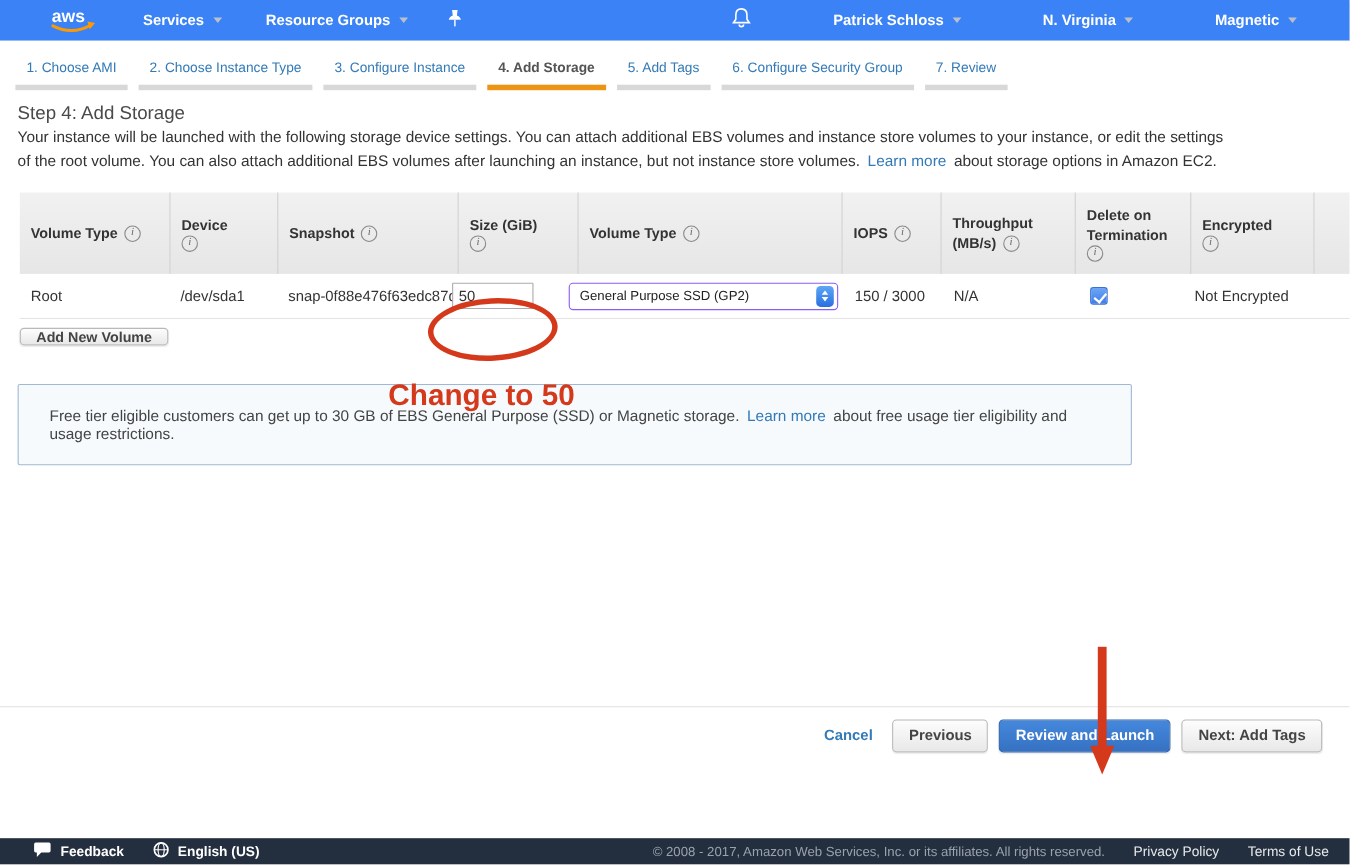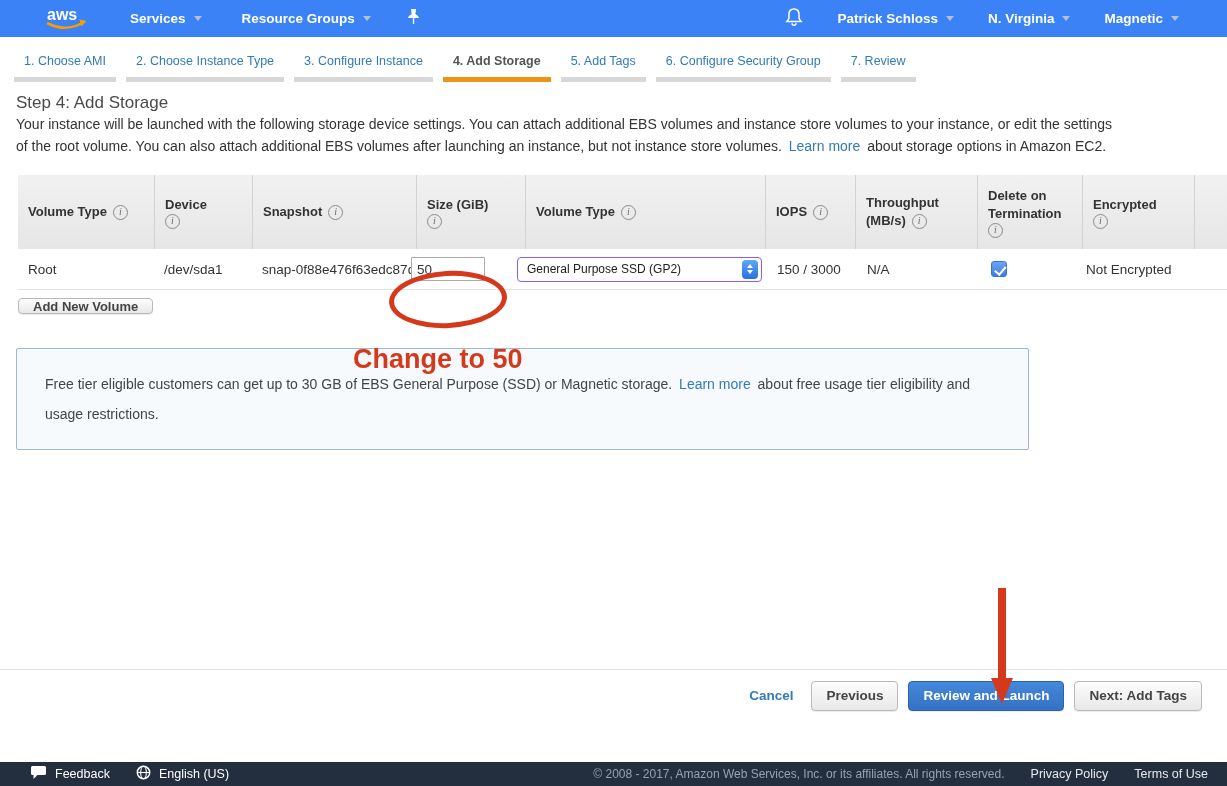--- a/index.html
+++ b/index.html
@@ -16,21 +16,21 @@
   .logo { margin-left: 44px; display: flex; align-items: center; cursor: pointer; }
   .nav-item {
     display: flex; align-items: center; margin-left: 40px;
     font-size: 13.5px; font-weight: bold; cursor: pointer; white-space: nowrap;
   }
   .chev {
     width: 0; height: 0; border-left: 4px solid transparent;
     border-right: 4px solid transparent; border-top: 5px solid #b9c0cb; margin-left: 8px;
   }
   .nav-pin { margin-left: 36px; display: flex; align-items: center; cursor: pointer; }
-  .nav-right { margin-left: auto; display: flex; align-items: center; margin-right: 48px; }
+  .nav-right { margin-left: auto; display: flex; align-items: center; margin-right: 48px; gap: 40px; }
   .nav-right .nav-item { margin-left: 34px; }
   .bell { display: flex; align-items: center; cursor: pointer; }
   
   .tabs { display: flex; padding: 17px 0 0 14px; background: #fff; }
   .tab {
     font-size: 12.5px; color: #337ab7; padding: 0 10px 9px 10px; margin-right: 10px;
     border-bottom: 5px solid #d8d8d8; cursor: pointer; white-space: nowrap;
   }
   .tab.active { color: #545454; font-weight: bold; border-bottom-color: #ed9414; }
   
@@ -100,21 +100,21 @@
     display: inline-flex; align-items: center; justify-content: center;
     height: 16px; padding: 0 14px; border: 1px solid #b9b9b9; border-radius: 4px;
     background: linear-gradient(#fdfdfd, #e8e8e8); font-family: inherit;
     font-size: 13px; font-weight: bold; color: #444; cursor: pointer;
     box-shadow: 0 1px 1px rgba(0,0,0,0.08);
   }
   .add-volume { margin: 8px 0 0 18px; }
   
   .info-box {
     margin: 33px 0 0 16px; width: 1013px; border: 1px solid #9fb9d4; border-radius: 2px;
-    background: #f6fafd; padding: 20px 28px; font-size: 14px; line-height: 30px; color: #444;
+    background: #f6fafd; padding: 20px 28px; font-size: 14px; line-height: 16px; color: #444;
   }
   
   .spacer { height: 219px; }
   .actions {
     border-top: 1px solid #e3e3e3; display: flex; align-items: center;
     justify-content: flex-end; padding: 11px 25px 0 0; gap: 10px;
   }
   .cancel { font-size: 13.5px; font-weight: bold; margin-right: 8px; }
   .actions .btn { height: 30px; font-size: 13.5px; }
   .btn.primary {
@@ -133,21 +133,21 @@
   .arrow-line { position: absolute; left: 998px; top: 588px; width: 8px; height: 92px; background: #d5391b; z-index: 5; pointer-events: none; }
   .arrow-head {
     position: absolute; left: 991px; top: 678px; width: 0; height: 0; z-index: 5; pointer-events: none;
     border-left: 11px solid transparent; border-right: 11px solid transparent; border-top: 26px solid #d5391b;
   }
   
   .footer {
     position: absolute; left: 0; bottom: 0; width: 100%; height: 24px; background: #232f3e;
     display: flex; align-items: center; color: #fff; font-size: 12.5px;
   }
-  .f-item { display: flex; align-items: center; gap: 8px; font-weight: normal; cursor: pointer; }
+  .f-item { display: flex; align-items: center; gap: 8px; font-weight: bold; cursor: pointer; }
   .f-feedback { margin-left: 30px; }
   .f-lang { margin-left: 26px; }
   .f-right { margin-left: auto; display: flex; align-items: flex-start; margin-right: 19px; }
   .f-copy { color: #99a2ad; font-size: 12px; }
   .f-link { color: #e6e9ed; font-size: 12.5px; margin-left: 26px; cursor: pointer; }
 </style>
 </head>
 <body>
 
 

